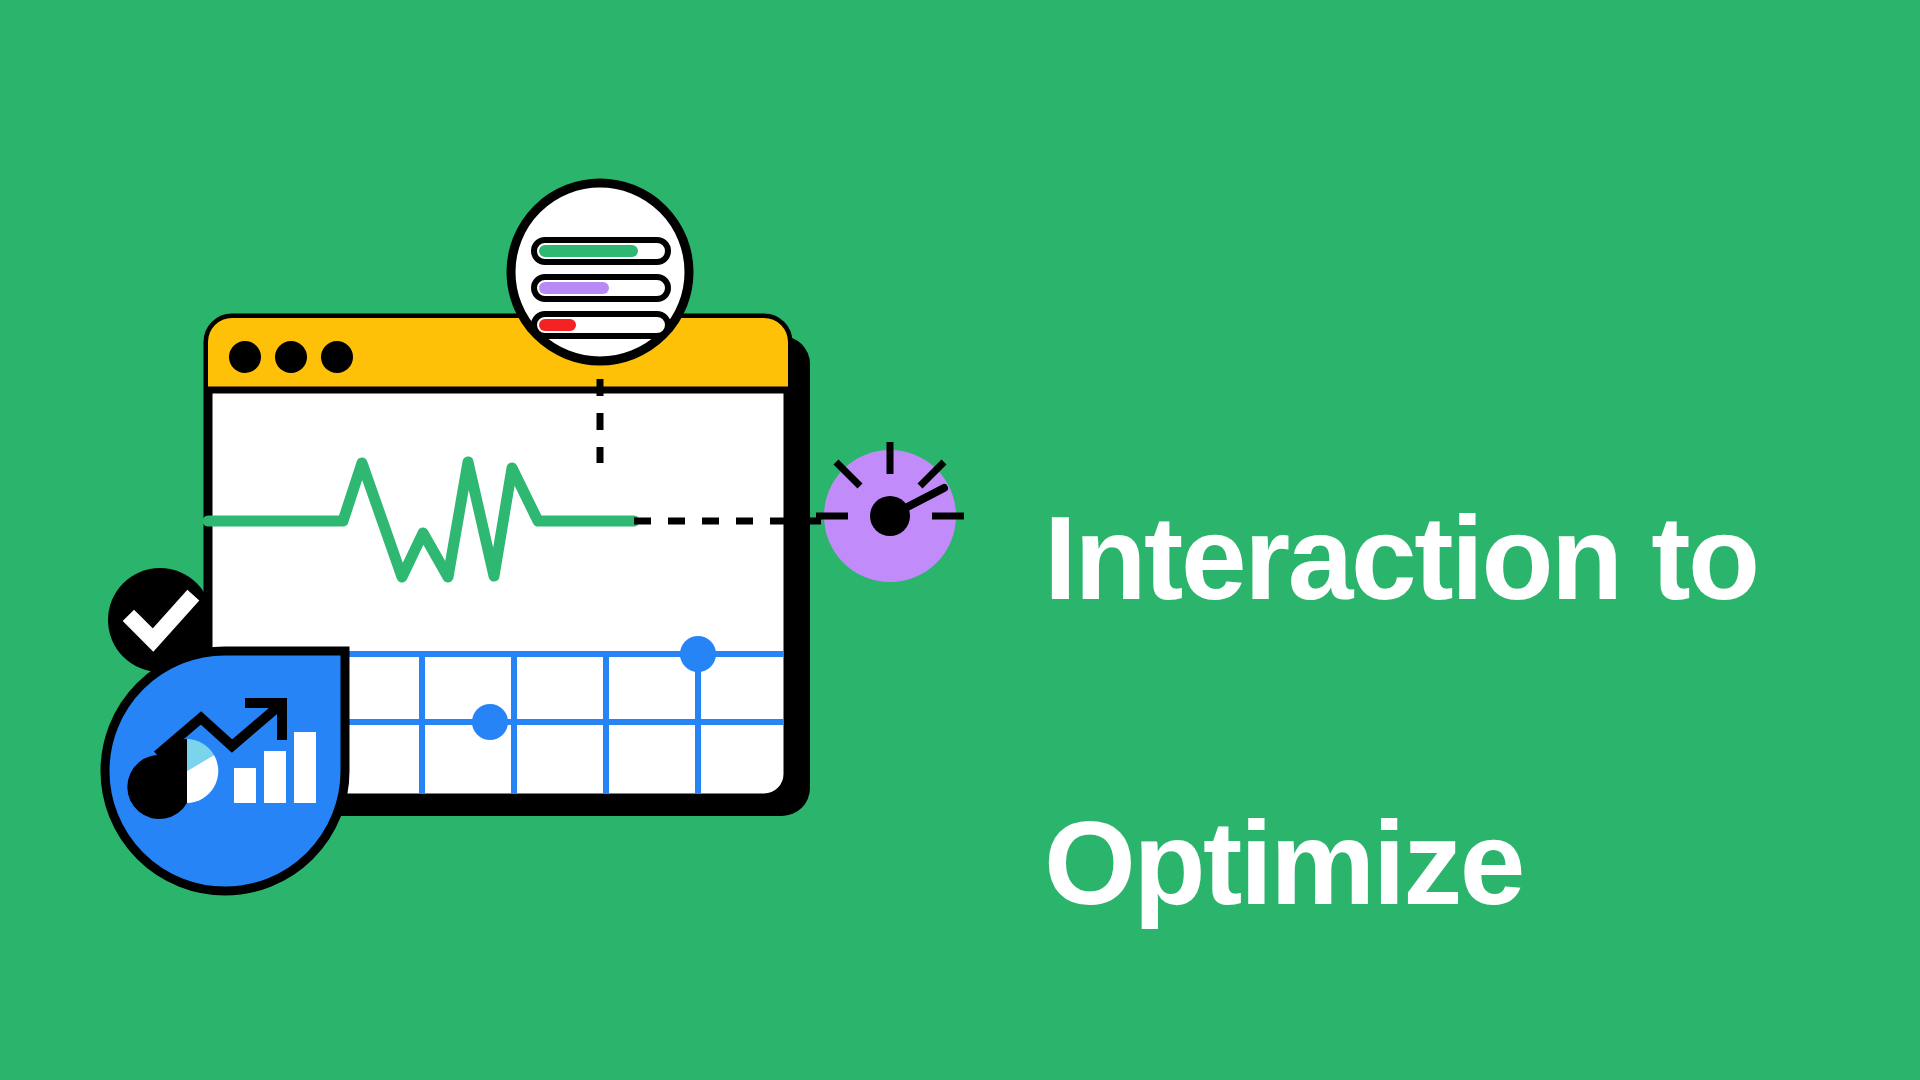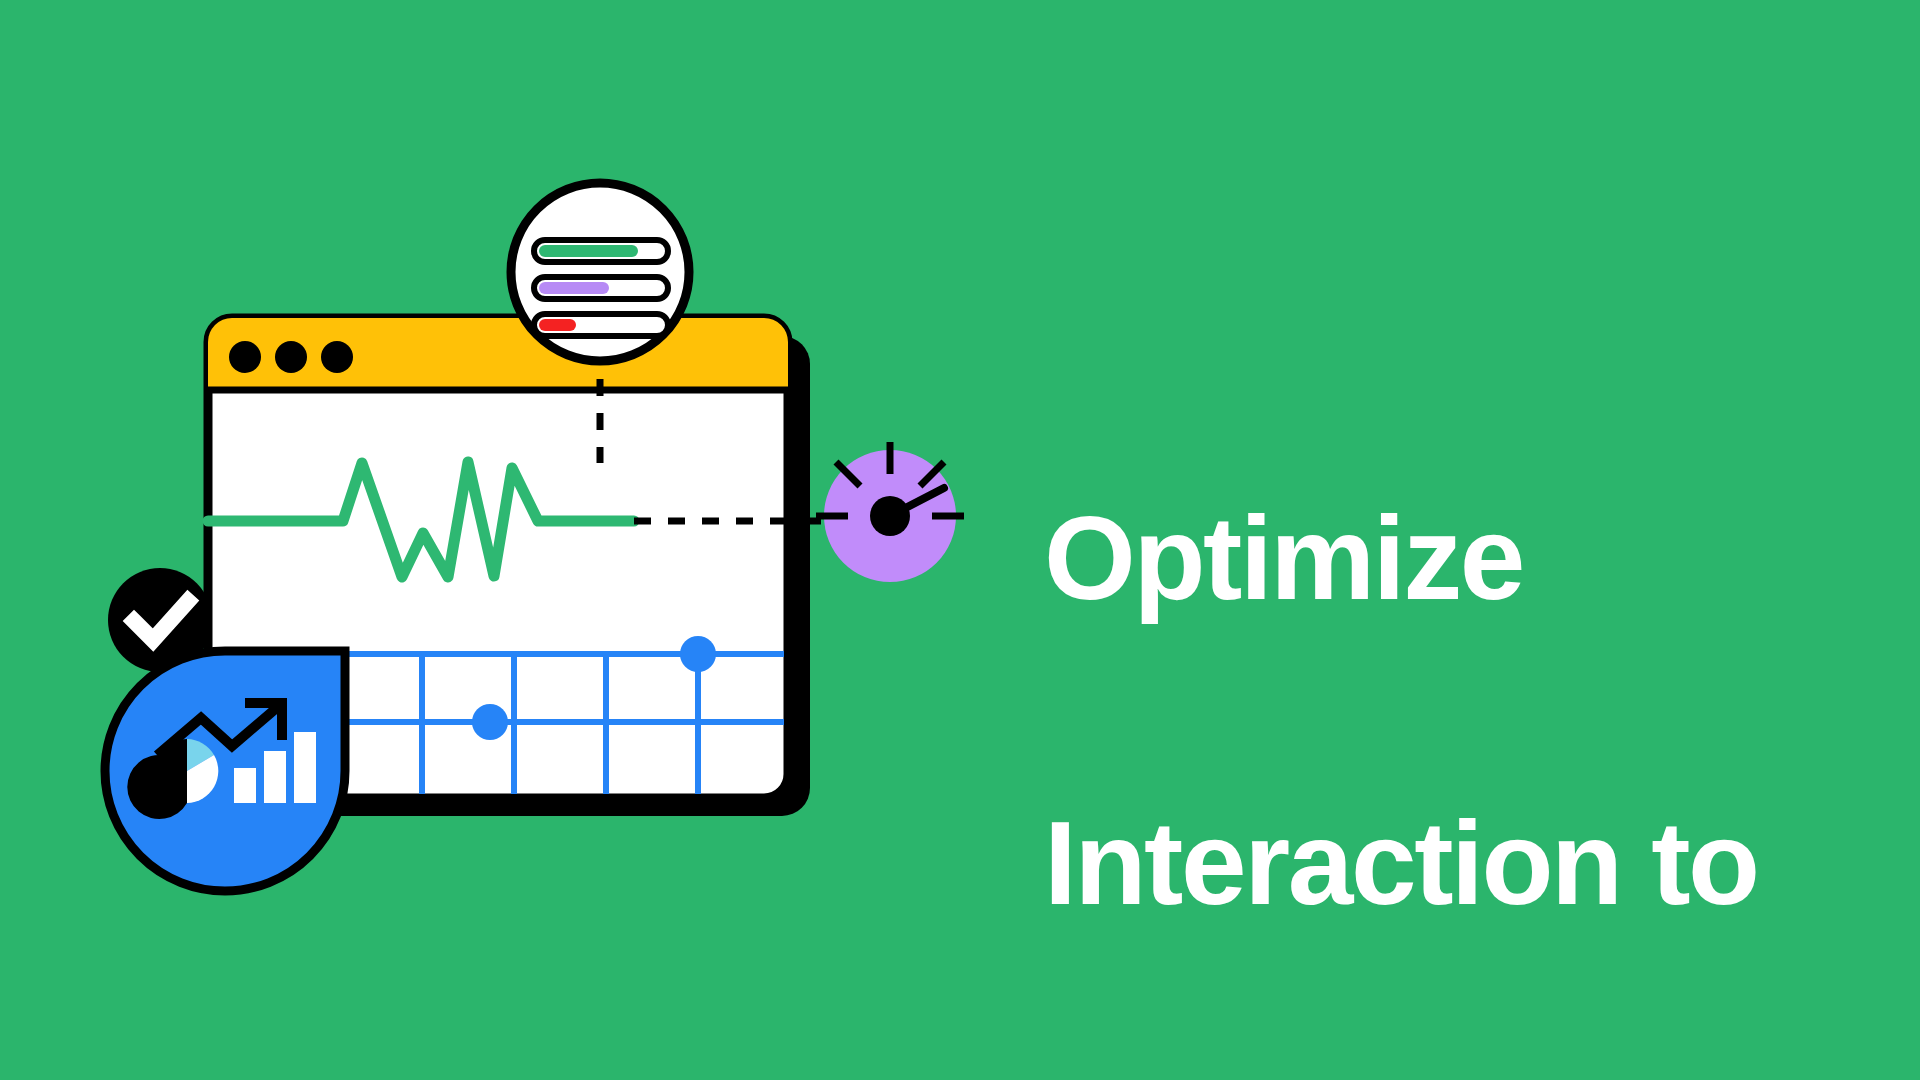--- a/index.html
+++ b/index.html
@@ -144,18 +144,18 @@
       </g>
 
       <rect x="234" y="768" width="22" height="35" fill="#ffffff"></rect>
       <rect x="264" y="751" width="22" height="52" fill="#ffffff"></rect>
       <rect x="294" y="732" width="22" height="71" fill="#ffffff"></rect>
     </g>
 
   </svg>
 
   <div class="headline">
+    <span class="headline-line">Interaction to</span>
     <span class="headline-line">Optimize</span>
-    <span class="headline-line">Interaction to</span>
     
   </div>
 
 </div>
 
 </body></html>

